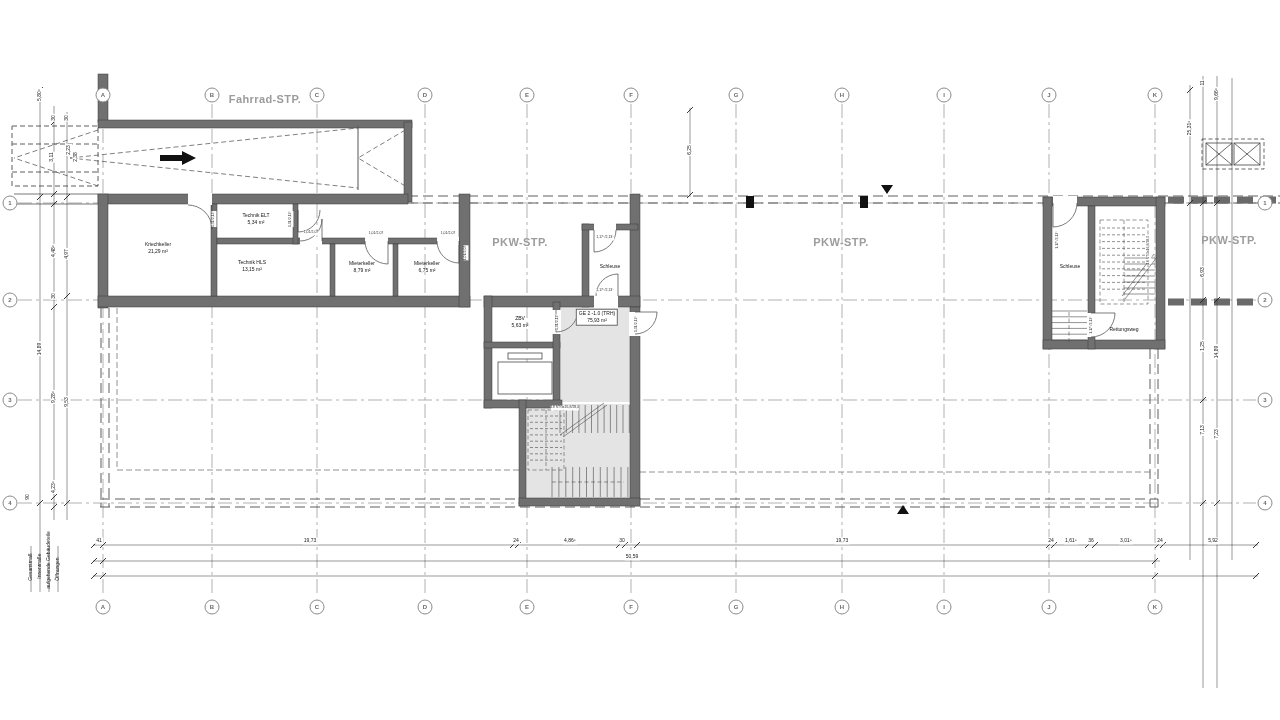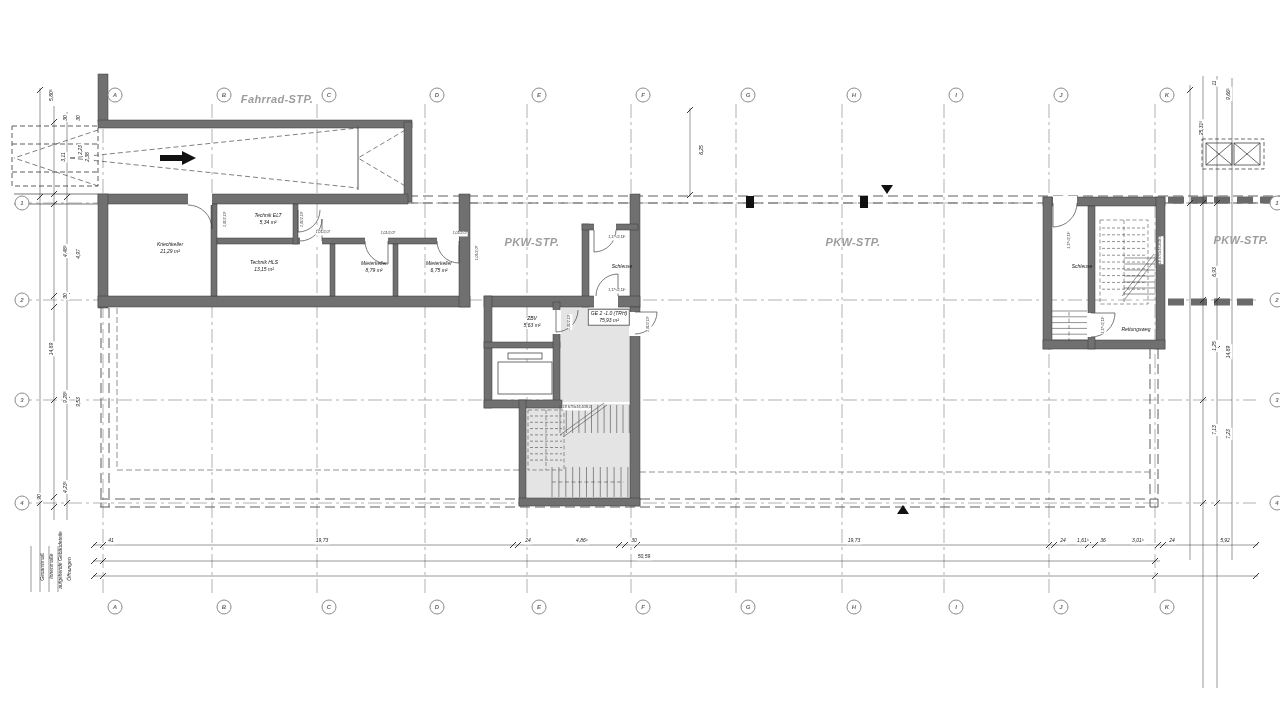--- a/index.html
+++ b/index.html
@@ -1,19 +1,19 @@
 <!DOCTYPE html>
 <html><head>
 <meta charset="utf-8">
 <style>
   html,body{margin:0;padding:0;background:#fff;}
   #canvas{position:relative;width:1280px;height:720px;background:#ffffff;overflow:hidden;
           font-family:"Liberation Sans",sans-serif;}
   #plan-svg{position:absolute;left:0;top:0;}
-  #labels{position:absolute;left:12px;top:0;width:1248px;height:720px;font-style:italic;}
+  #labels{position:absolute;left:0;top:0;width:1248px;height:720px;}
   .lbl{position:absolute;transform:translate(-50%,-50%);white-space:pre-line;text-align:center;
        color:#111;font-size:5px;line-height:1.45;}
   .big{font-weight:bold;font-size:11px;color:#9c9c9c;letter-spacing:.4px;white-space:nowrap;}
   .room{font-size:5px;color:#161616;}
   .boxed{background:#fff;border:.5px solid #666;padding:0 2px;}
   .dim{font-size:5px;color:#222;background:#fff;padding:0 1px;white-space:nowrap;}
   .tag{font-size:3.5px;color:#333;background:#fff;white-space:nowrap;}
   .chain{font-size:5px;color:#222;white-space:nowrap;}
   .bubble{position:absolute;width:13px;height:13px;border:1px solid #8b8b8b;border-radius:50%;
           background:#fff;color:#6b6b6b;font-size:6px;line-height:13px;text-align:center;

